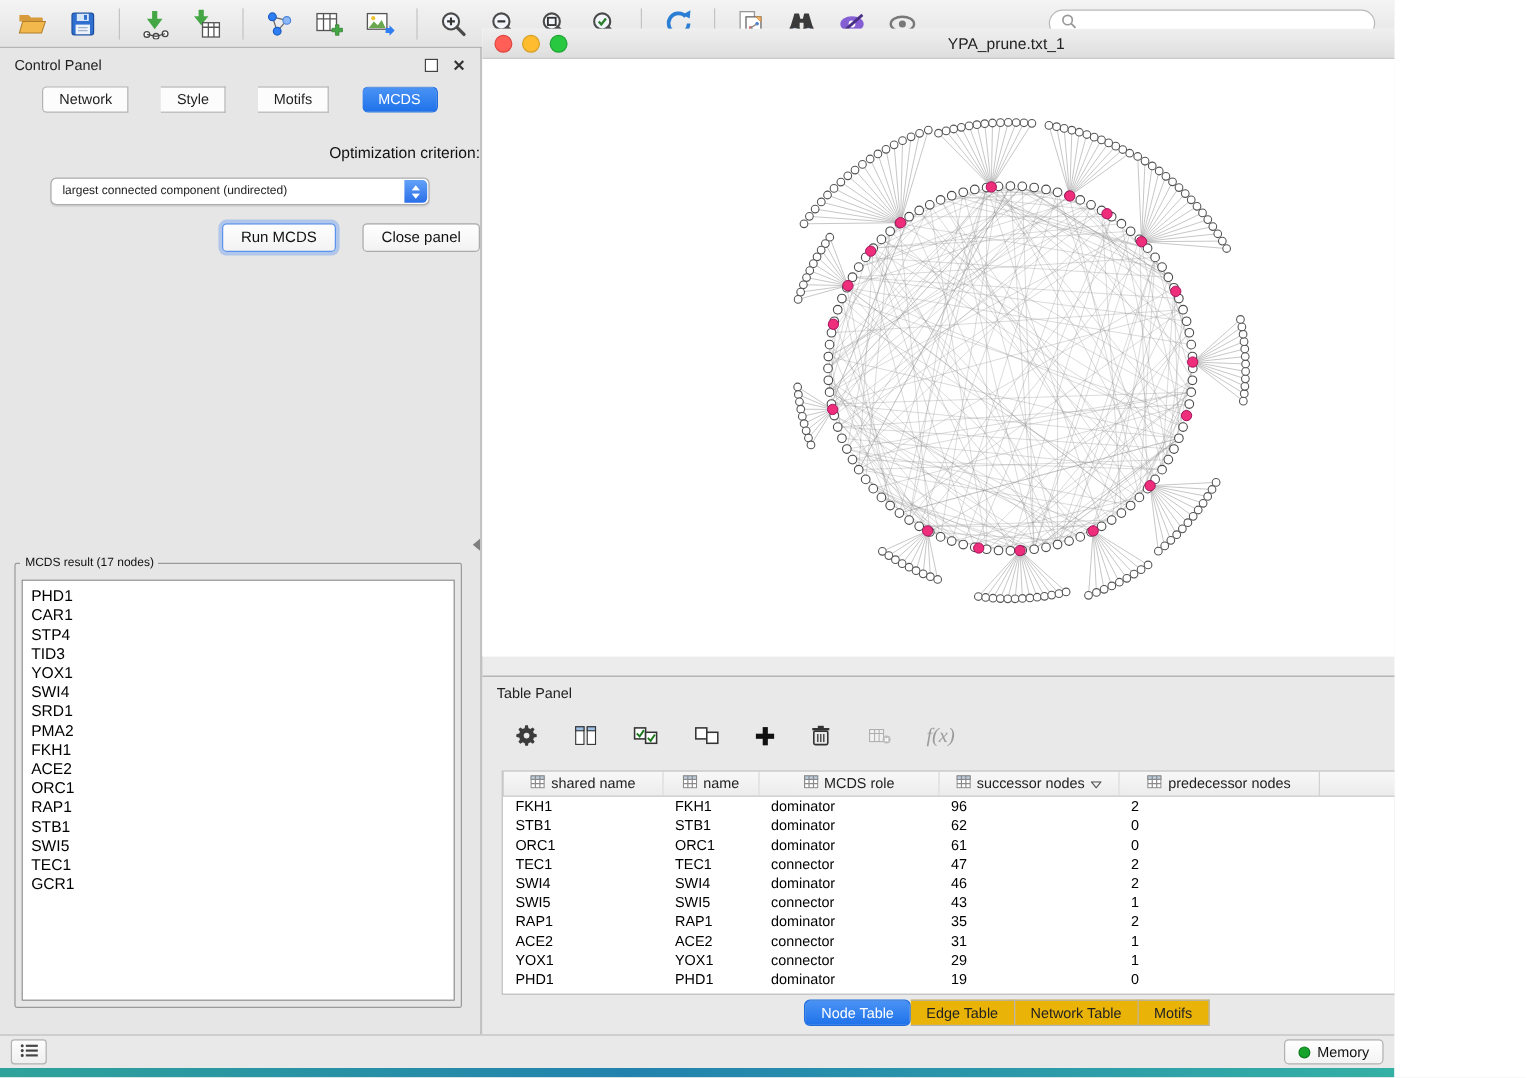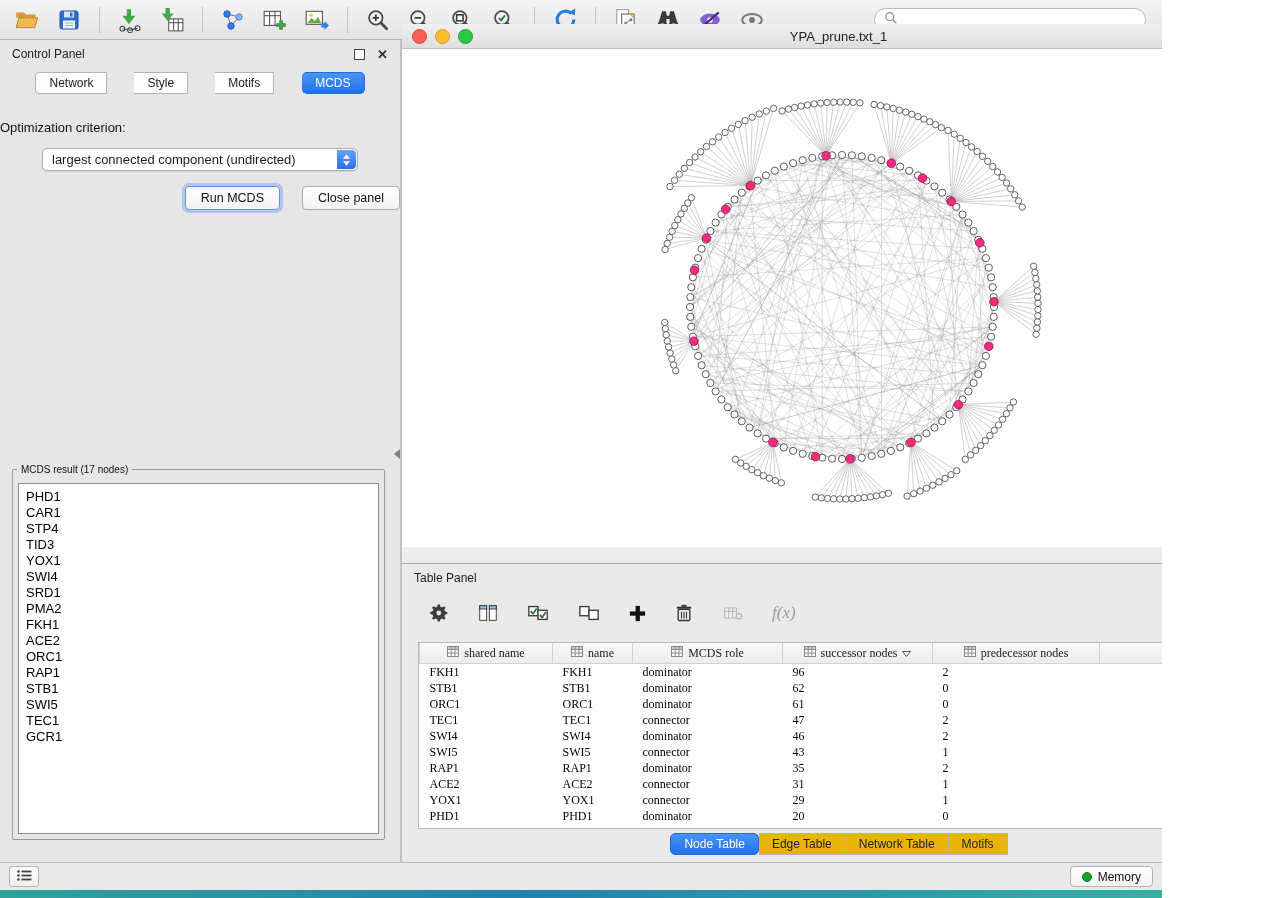--- a/index.html
+++ b/index.html
@@ -16,22 +16,22 @@
   
   .control-panel{position:absolute;left:0;top:40px;width:402px;height:822px;background:#e6e6e6;border-right:2px solid #c2c2c2;box-sizing:border-box;}
   .panel-header{height:28px;display:flex;align-items:center;justify-content:space-between;padding:0 12px;font-size:12px;color:#222;}
   .panel-btns{display:flex;gap:12px;align-items:center;color:#333;}
   .float-btn{width:9px;height:9px;border:1.5px solid #444;display:inline-block;background:#fff;}
   .close-btn{font-size:13px;font-weight:bold;line-height:1;}
   .tabs{display:flex;justify-content:center;margin-top:4px;gap:27px;}
   .tab{padding:3px 13px;background:#fcfcfc;border:1px solid #b3b3b3;border-left:none;font-size:12px;color:#222;}
   .tab:first-child{border-left:1px solid #b3b3b3;border-radius:4px 0 0 4px;}
   .tab.active{background:linear-gradient(#4a93f5,#1f72ea);color:#fff;border-color:#1f6cdd;border-radius:5px;margin-left:1px;}
-  .opt-label{text-align:left;margin-top:26px;font-size:13px;color:#111;}
-  .dropdown{margin:13px auto 0;width:316px;height:23px;background:#fff;border:1px solid #adadad;border-radius:5px;display:flex;align-items:center;position:relative;padding-left:9px;box-sizing:border-box;font-size:13px;box-shadow:0 1px 1px rgba(0,0,0,.08);}
+  .opt-label{text-align:right;margin-top:26px;font-size:13px;color:#111;}
+  .dropdown{margin:13px auto 0;width:316px;height:23px;background:#fff;border:1px solid #adadad;border-radius:5px;display:flex;align-items:center;position:relative;padding-left:9px;box-sizing:border-box;font-size:10px;box-shadow:0 1px 1px rgba(0,0,0,.08);}
   .stepper{position:absolute;right:1px;top:1px;bottom:1px;width:19px;background:linear-gradient(#63a1f8,#2a6fe8);border-radius:0 4px 4px 0;display:flex;flex-direction:column;align-items:center;justify-content:center;gap:2px;}
   .btn-row{display:flex;justify-content:flex-end;gap:22px;margin-top:15px;}
   .panel-btn{height:24px;padding:0 15px;background:linear-gradient(#fff,#f2f2f2);border:1px solid #ababab;border-radius:4px;font-size:12.5px;font-family:inherit;color:#111;}
   .panel-btn.run{border-color:#5a93ee;box-shadow:0 0 0 3px rgba(110,160,240,.45);}
   fieldset.result-group{position:absolute;left:12px;right:15px;top:424px;bottom:22px;border:1px solid #9a9a9a;border-radius:2px;margin:0;padding:4px;}
   fieldset.result-group legend{font-size:10px;padding:0 4px;color:#111;}
   .result-list{position:absolute;left:5px;right:5px;top:8px;bottom:5px;background:#fff;border:1px solid #8d8d8d;padding:5px 7px;overflow:hidden;font-size:13px;line-height:16px;color:#000;}
   .splitter-arrow{position:absolute;left:394px;top:449px;width:0;height:0;border-top:5px solid transparent;border-bottom:5px solid transparent;border-right:6px solid #7f7f7f;}
 
   
@@ -43,21 +43,21 @@
   .tl.green{background:#28c840;border:0.5px solid #1ea433;}
   .net-title{position:absolute;left:0;right:0;text-align:center;font-size:13px;color:#222;}
   #network-svg{display:block;width:873px;height:498px;background:#fff;}
 
   
   .table-panel{position:absolute;left:402px;top:563px;width:873px;height:299px;background:#e9e9e9;border-top:1px solid #a8a8a8;box-sizing:border-box;}
   .table-toolbar{height:42px;display:flex;align-items:center;gap:27px;padding:0 26px;}
   .tt-btn{display:flex;align-items:center;justify-content:center;}
   .fx{font-family:"Liberation Serif",serif;font-style:italic;color:#9c9c9c;font-size:17px;}
   .table-wrap{position:absolute;left:16px;right:11px;top:78px;bottom:33px;background:#fff;border:1px solid #b9b9b9;overflow:hidden;}
-  table.node-table{border-collapse:collapse;width:100%;table-layout:fixed;font-size:12px;font-family:Liberation Serif, serif;}
+  table.node-table{border-collapse:collapse;width:100%;table-layout:fixed;font-size:12px;}
   .node-table th{height:20px;background:linear-gradient(#f8f8f8,#ececec);border:1px solid #d2d2d2;border-top:none;font-weight:normal;text-align:left;padding:0 5px;white-space:nowrap;overflow:hidden;color:#222;}
   .th-inner{display:flex;align-items:center;gap:5px;justify-content:center;}
   .node-table td{height:16px;line-height:16px;padding:0 10px;white-space:nowrap;overflow:hidden;color:#000;}
   .node-table td.num{text-align:left;padding-right:18px;}
   .vscroll{position:absolute;right:0;top:21px;bottom:0;width:12px;background:#f5f5f5;border-left:1px solid #e0e0e0;}
   .vthumb{position:absolute;top:5px;left:2px;width:8px;height:80px;background:#c2c2c2;border-radius:4px;}
   .table-tabs{position:absolute;left:0;right:0;bottom:7px;display:flex;justify-content:center;}
   .table-tabs .tab{background:#eab308;}
   .table-tabs .tab.active{background:linear-gradient(#4a93f5,#1f72ea);color:#fff;border-color:#1f6cdd;border-radius:5px;}
 
@@ -1108,21 +1108,21 @@
               <td>YOX1</td>
               <td>connector</td>
               <td class="num">29</td>
               <td class="num">1</td>
               <td></td>
             </tr>
             <tr>
               <td>PHD1</td>
               <td>PHD1</td>
               <td>dominator</td>
-              <td class="num">20</td>
+              <td class="num">19</td>
               <td class="num">0</td>
               <td></td>
             </tr>
           </tbody>
       </table>
       <div class="vscroll">
           <div class="vthumb"></div>
         </div>
     </div>
     <div class="table-tabs">

